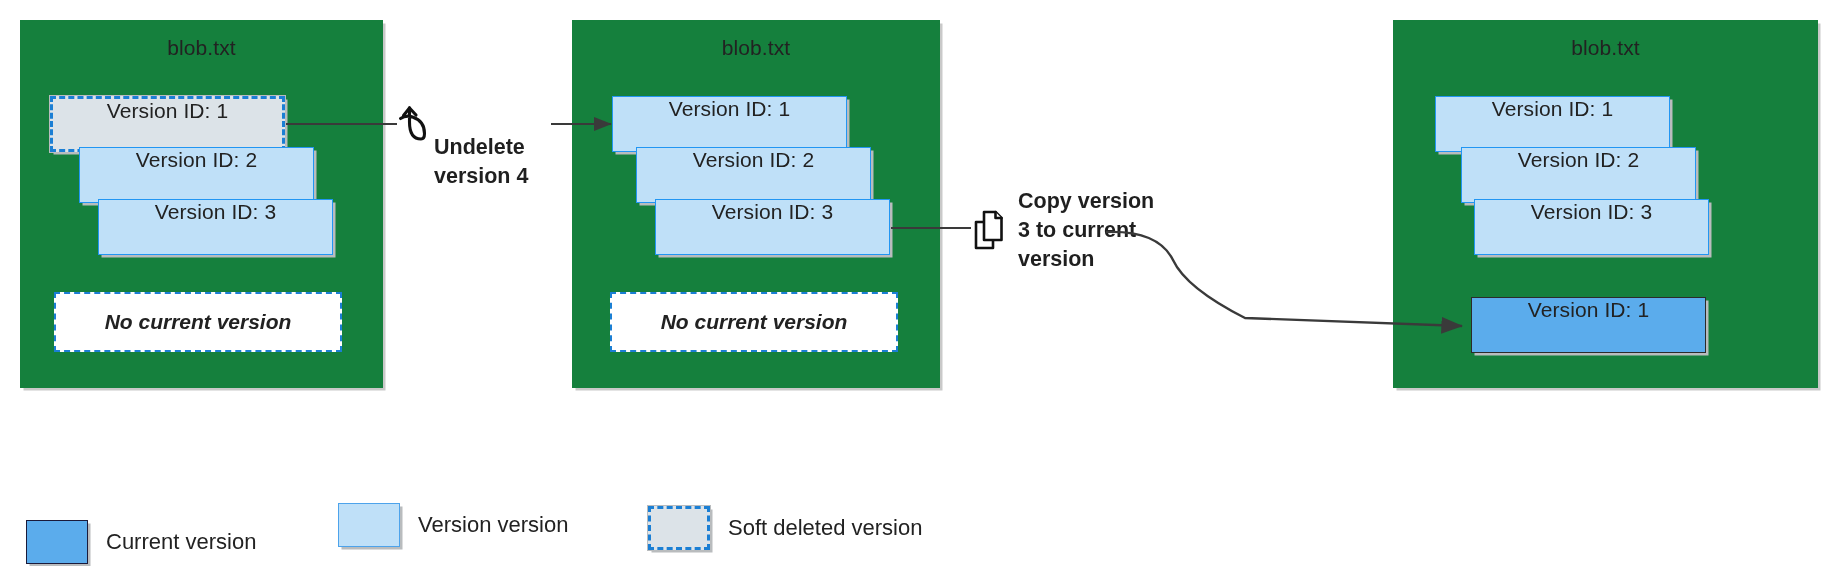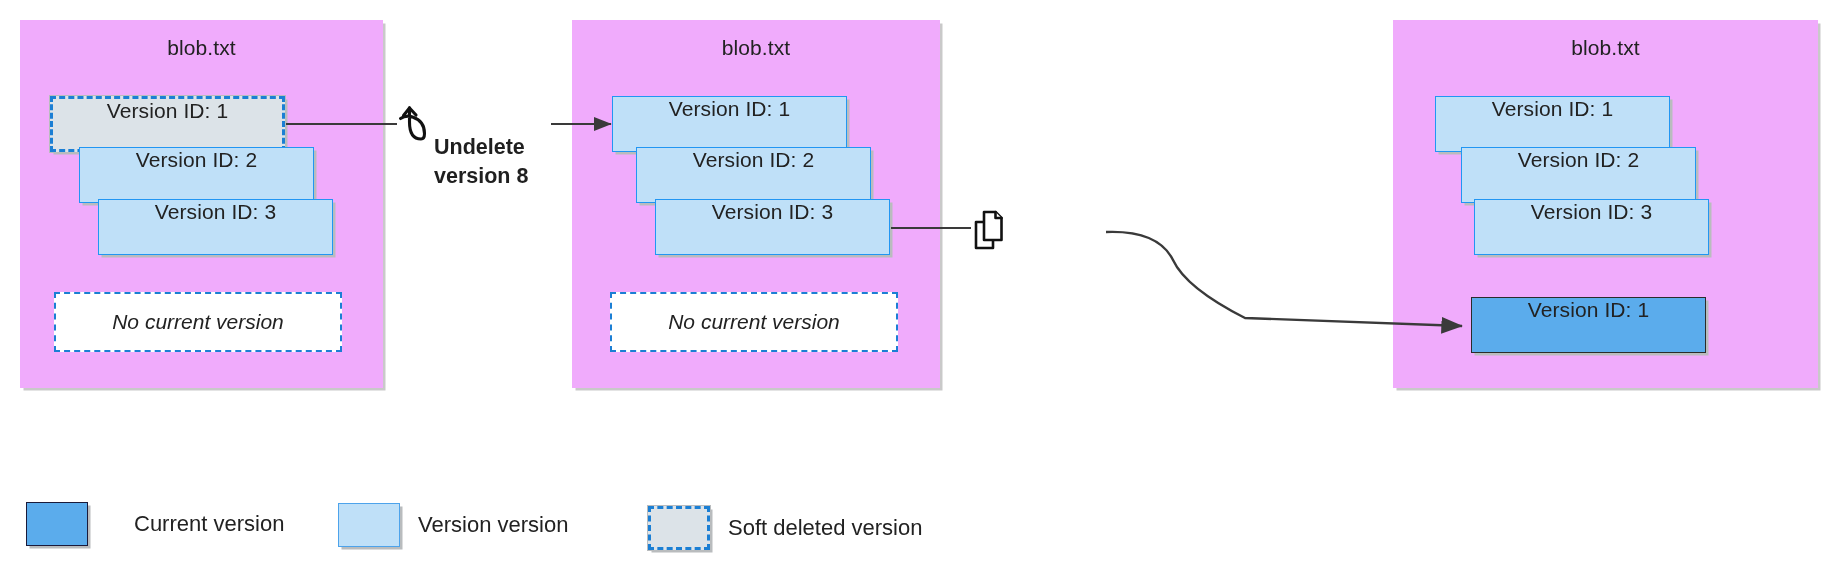--- a/index.html
+++ b/index.html
@@ -8,21 +8,21 @@
     width:1842px;height:566px;position:relative;overflow:hidden;
     font-family:"Liberation Sans","DejaVu Sans",sans-serif;
     color:#212121;
     -webkit-font-smoothing:antialiased;
   }
   .stage{position:absolute;inset:0;}
 
   
   .panel{
     position:absolute;
-    background:#f0abfc;
+    background:#15803d;
     box-shadow:3px 3px 0 -0.5px #c9c9c9;
   }
   .panel-title{
     position:absolute;left:0;right:0;top:16px;
     text-align:center;
     font-size:21px;
     color:#222;
     letter-spacing:.1px;
   }
 
@@ -56,20 +56,21 @@
   
   .nocurrent{
     position:absolute;
     box-sizing:border-box;
     background:#ffffff;
     border:2.2px dashed #1B7FD4;
     display:flex;align-items:center;justify-content:center;
     font-style:italic;
     font-size:21px;
     color:#222;
+    font-weight:bold;
   }
 
   
   .annot{
     position:absolute;
     font-weight:bold;
     font-size:21.5px;
     line-height:29px;
     color:#1f1f1f;
     white-space:pre-line;
@@ -148,23 +149,28 @@
   </div>
   <div class="vcard previous" style="left:1474px;top:199px;width:235px;height:56px;">
     <span>Version ID: 3</span>
   </div>
   <div class="vcard current" style="left:1471px;top:297px;width:235px;height:56px;">
     <span>Version ID: 1</span>
   </div>
 
   <div class="annot" style="left:434px;top:104px;width:130px;">
     <span>Undelete
-version 8</span>
-  </div>
-
+version 4</span>
+  </div>
+
+  <div class="annot" style="left:1018px;top:158px;width:160px;">
+    <span>Copy version
+3 to current
+version</span>
+  </div>
 
   <svg class="overlay" viewBox="0 0 1842 566" xmlns="http://www.w3.org/2000/svg">
     <defs>
       <marker id="arrowhead" markerWidth="9" markerHeight="7" refX="8.6" refY="3.5" orient="auto" markerUnits="strokeWidth">
         <polygon points="0 0, 9 3.5, 0 7" fill="#3a3a3a"></polygon>
       </marker>
     </defs>
 
     <g>
       <line x1="286" y1="124" x2="397" y2="124" stroke="#3a3a3a" stroke-width="2"></line>
@@ -191,21 +197,21 @@
       <path d="M995.5 212 L995.5 218 L1001.5 218"></path>
     </g>
 
     <g>
       <path d="M1106 232 Q1158 230 1173 260 Q1186 288 1245 318 L1462 326" fill="none" stroke="#3a3a3a" stroke-width="2.4" marker-end="url(#arrowhead)"></path>
     </g>
   </svg>
 
   <div class="legend">
 
-    <div class="legend-item" style="left:26px;top:2px;gap:28px;">
+    <div class="legend-item" style="left:26px;top:20px;">
       <div class="swatch current"></div>
       <div class="legend-label">Current version</div>
     </div>
 
     <div class="legend-item" style="left:338px;top:3px;">
       <div class="swatch previous"></div>
       <div class="legend-label">Version version</div>
     </div>
 
     <div class="legend-item" style="left:648px;top:6px;">

